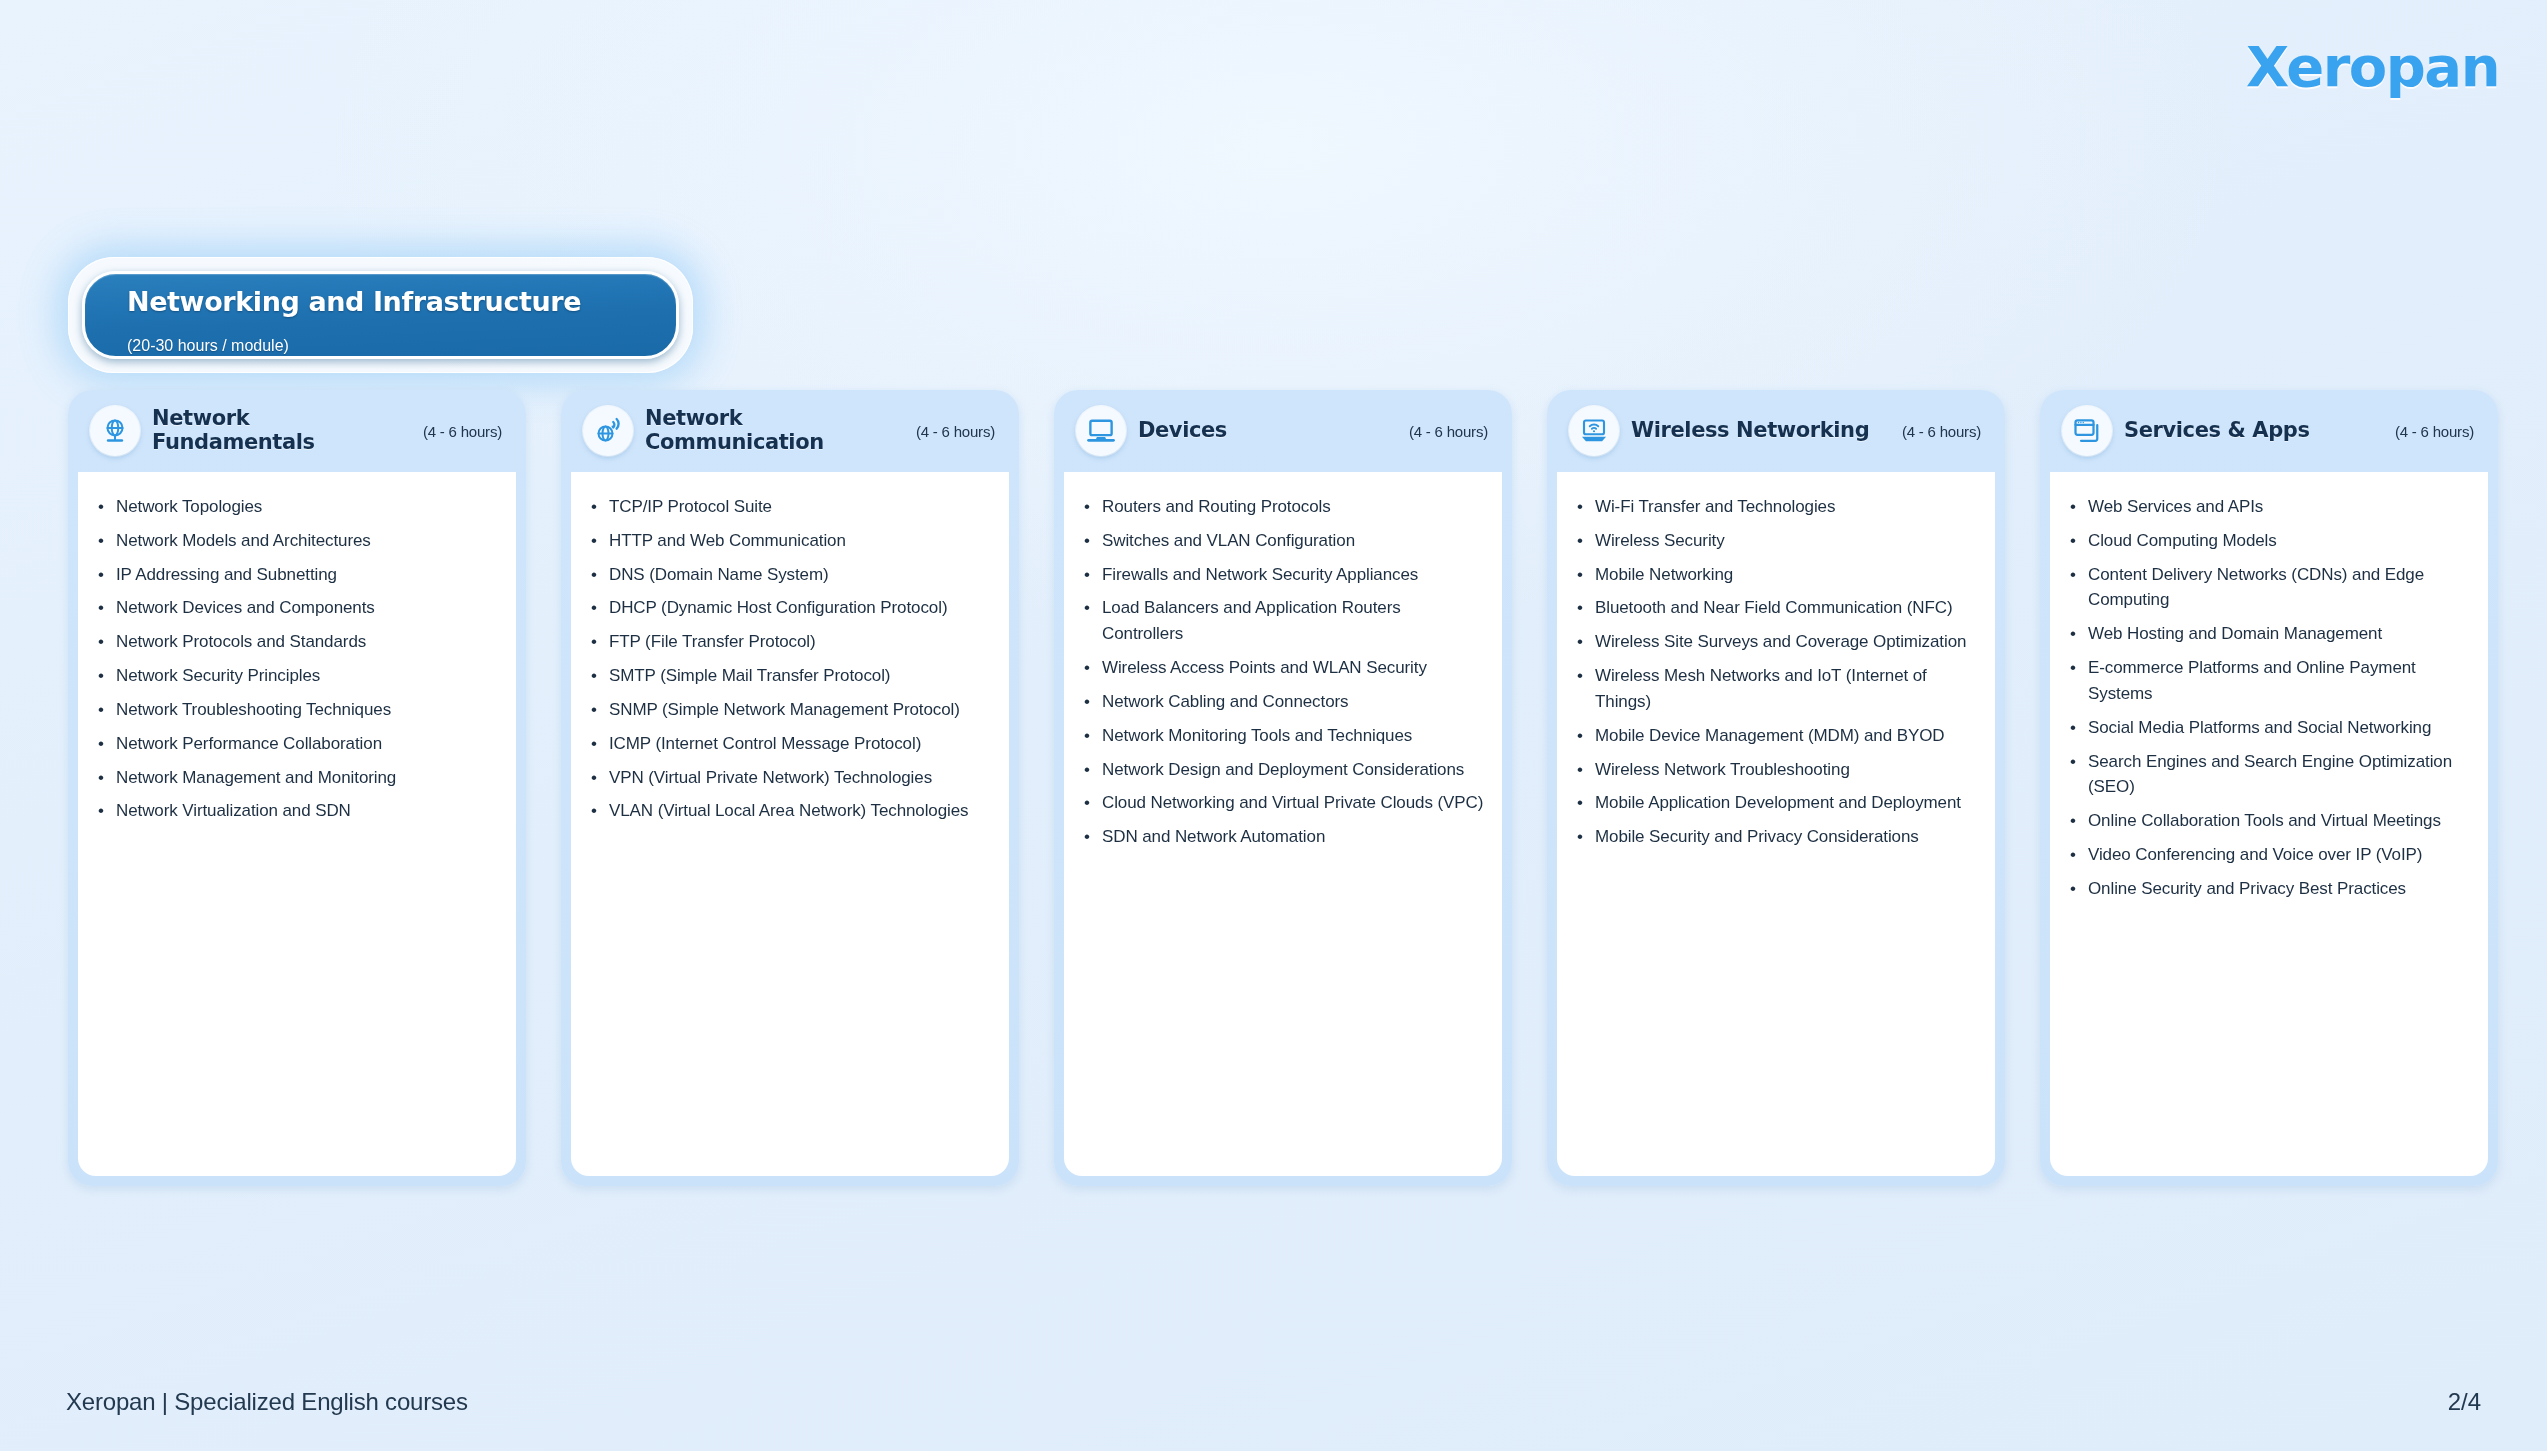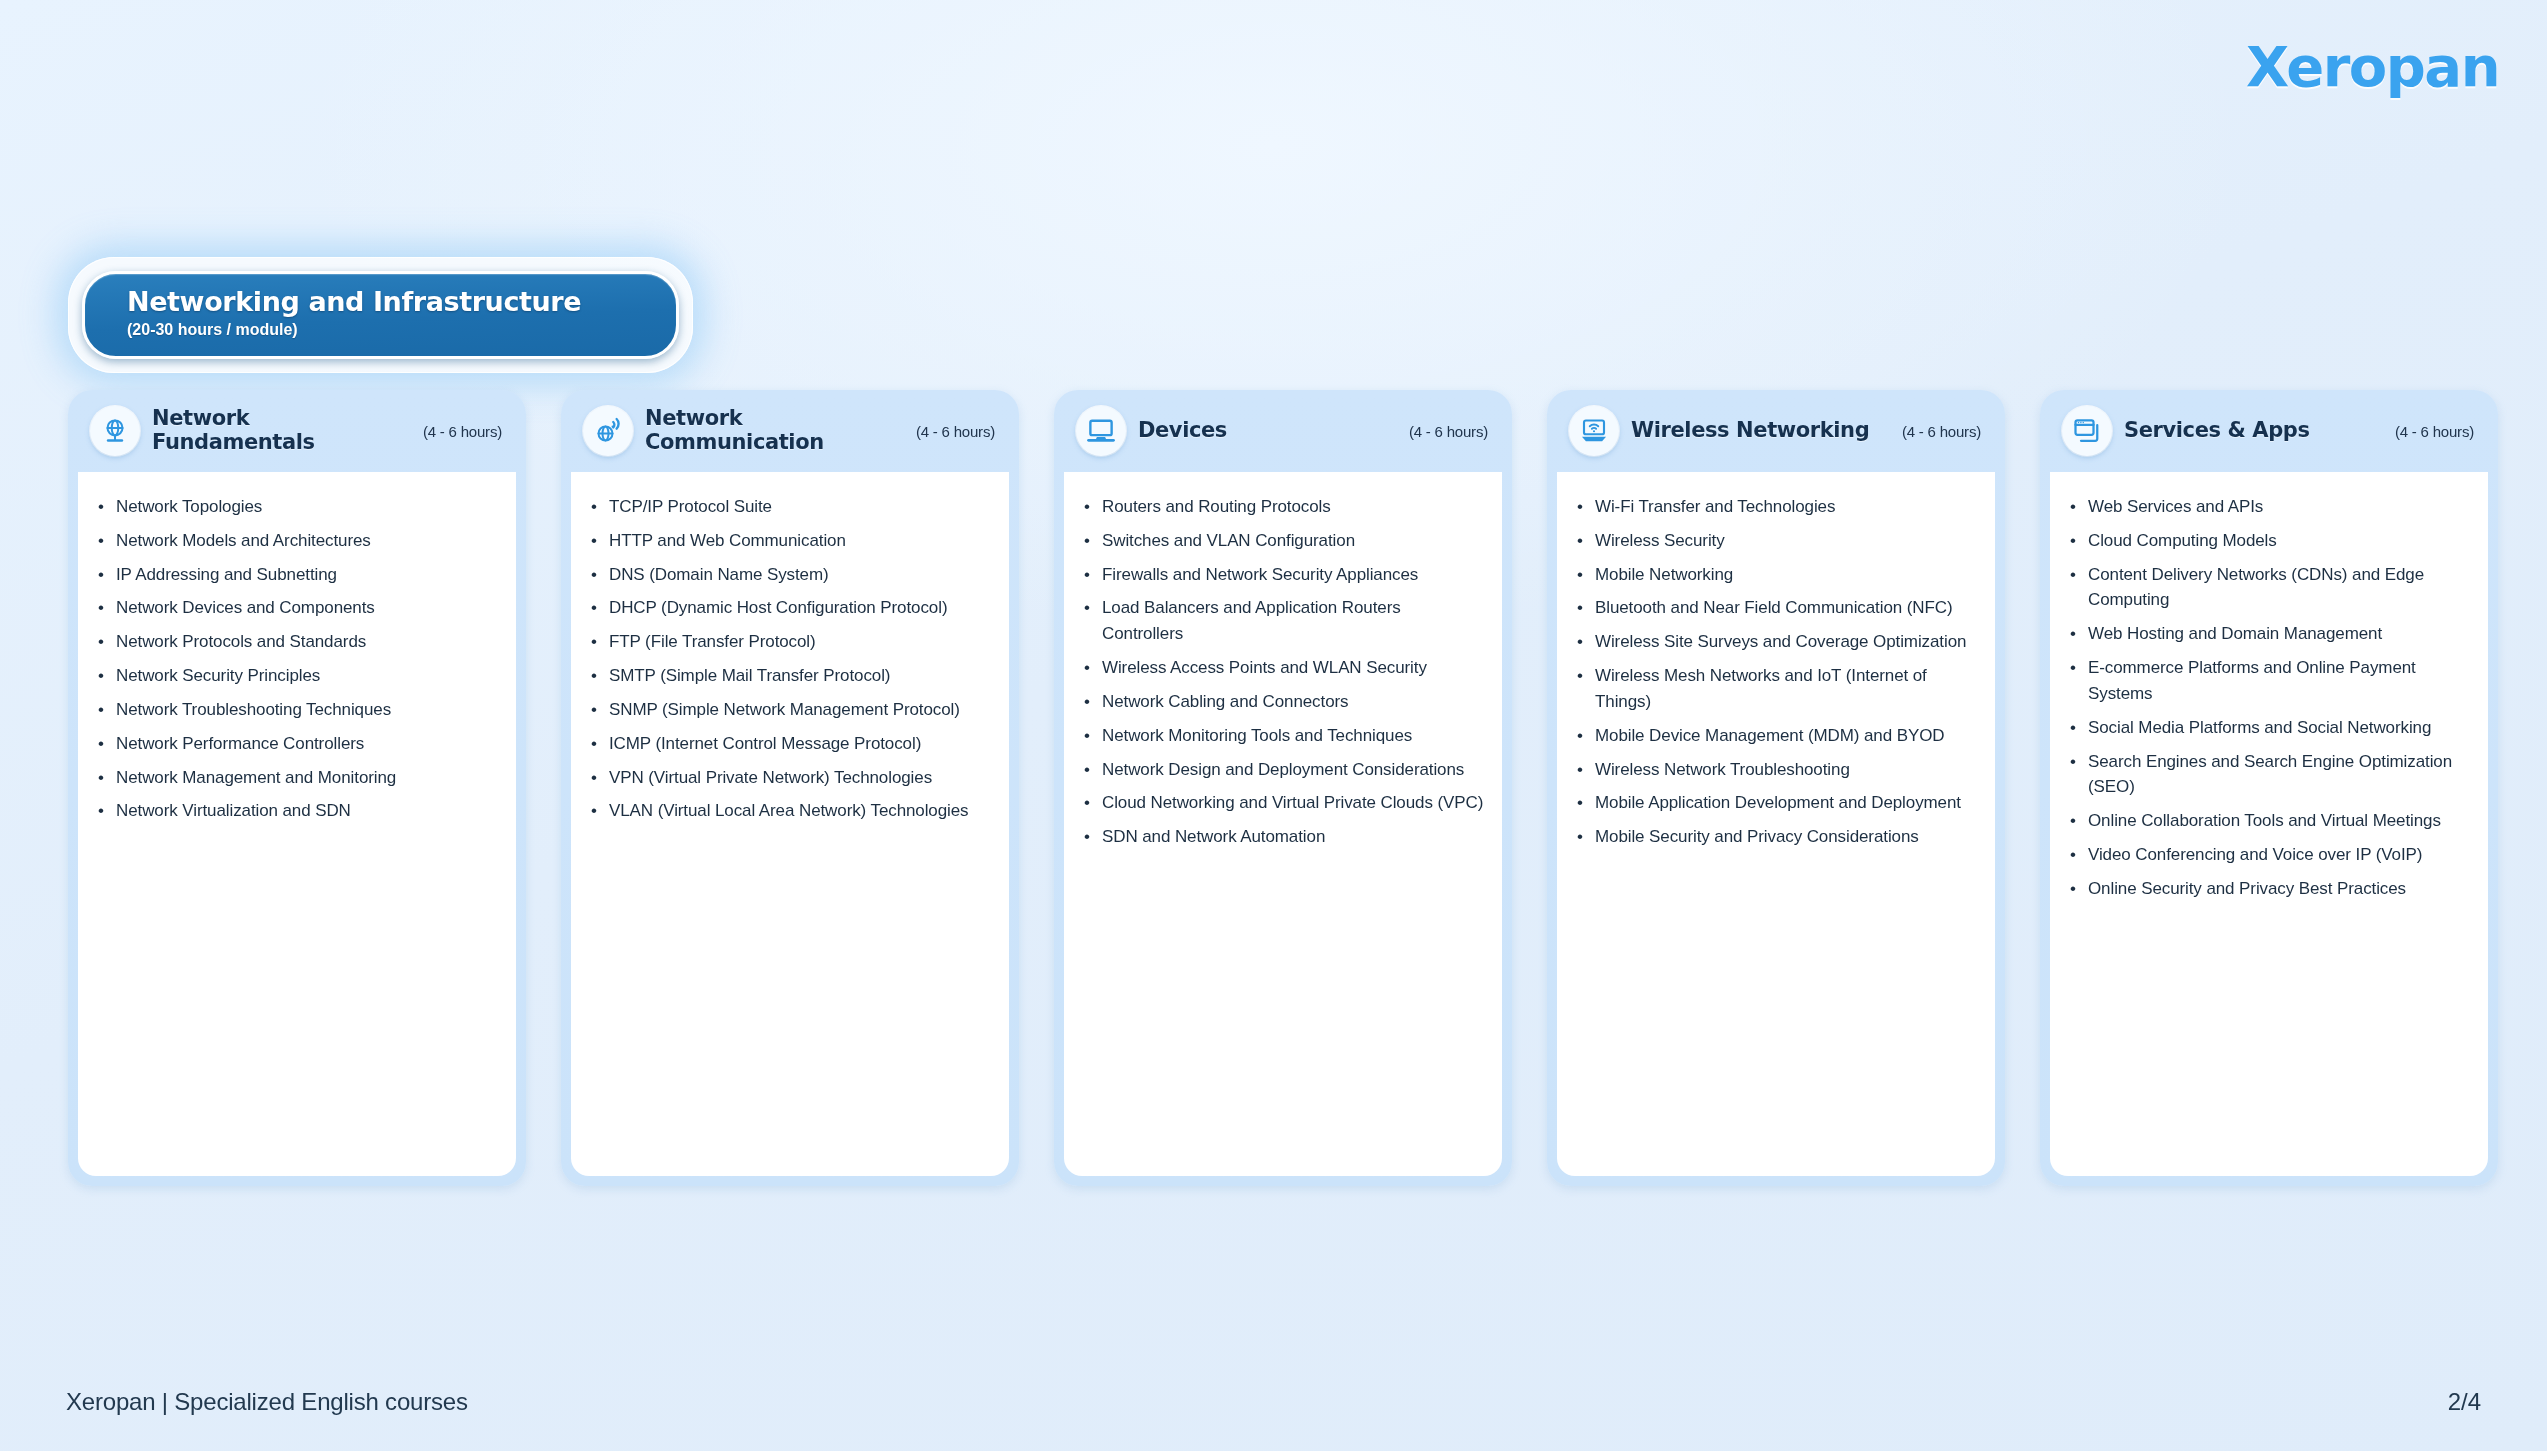--- a/index.html
+++ b/index.html
@@ -61,22 +61,22 @@
     font-family: "DejaVu Sans", sans-serif;
     font-size: 27px;
     font-weight: bold;
     letter-spacing: -0.4px;
     text-shadow: 0 1px 2px rgba(10,55,95,0.55);
     line-height: 1.15;
   }
 
   .module-badge .m-sub {
     font-size: 16px;
-    font-weight: bold;
-    margin-top: 4px;
+    font-weight: normal;
+    margin-top: 20px;
     text-shadow: 0 1px 1px rgba(10,55,95,0.45);
   }
 
   
   .cards {
     position: absolute;
     left: 68px;
     top: 390px;
     display: flex;
     gap: 35px;
@@ -238,21 +238,21 @@
           <li class="topic-item">
             <span class="bullet">•</span>
             <span>Network Security Principles</span>
           </li>
           <li class="topic-item">
             <span class="bullet">•</span>
             <span>Network Troubleshooting Techniques</span>
           </li>
           <li class="topic-item">
             <span class="bullet">•</span>
-            <span>Network Performance Controllers</span>
+            <span>Network Performance Collaboration</span>
           </li>
           <li class="topic-item">
             <span class="bullet">•</span>
             <span>Network Management and Monitoring</span>
           </li>
           <li class="topic-item">
             <span class="bullet">•</span>
             <span>Network Virtualization and SDN</span>
           </li>
         </ul>

